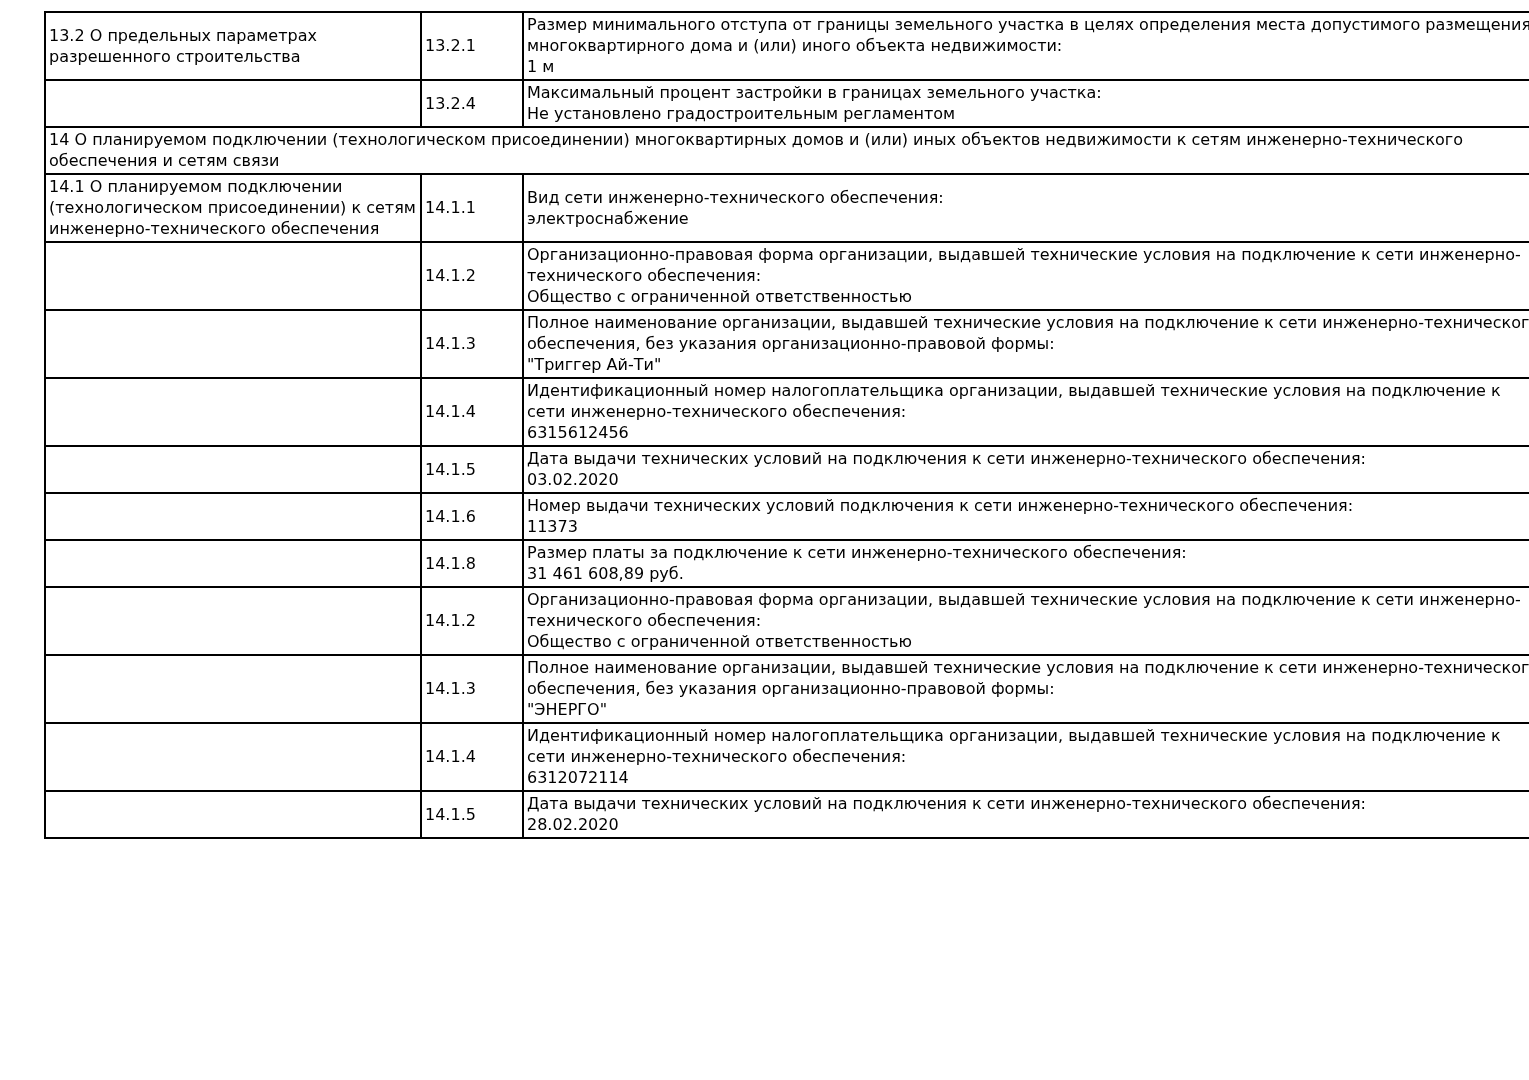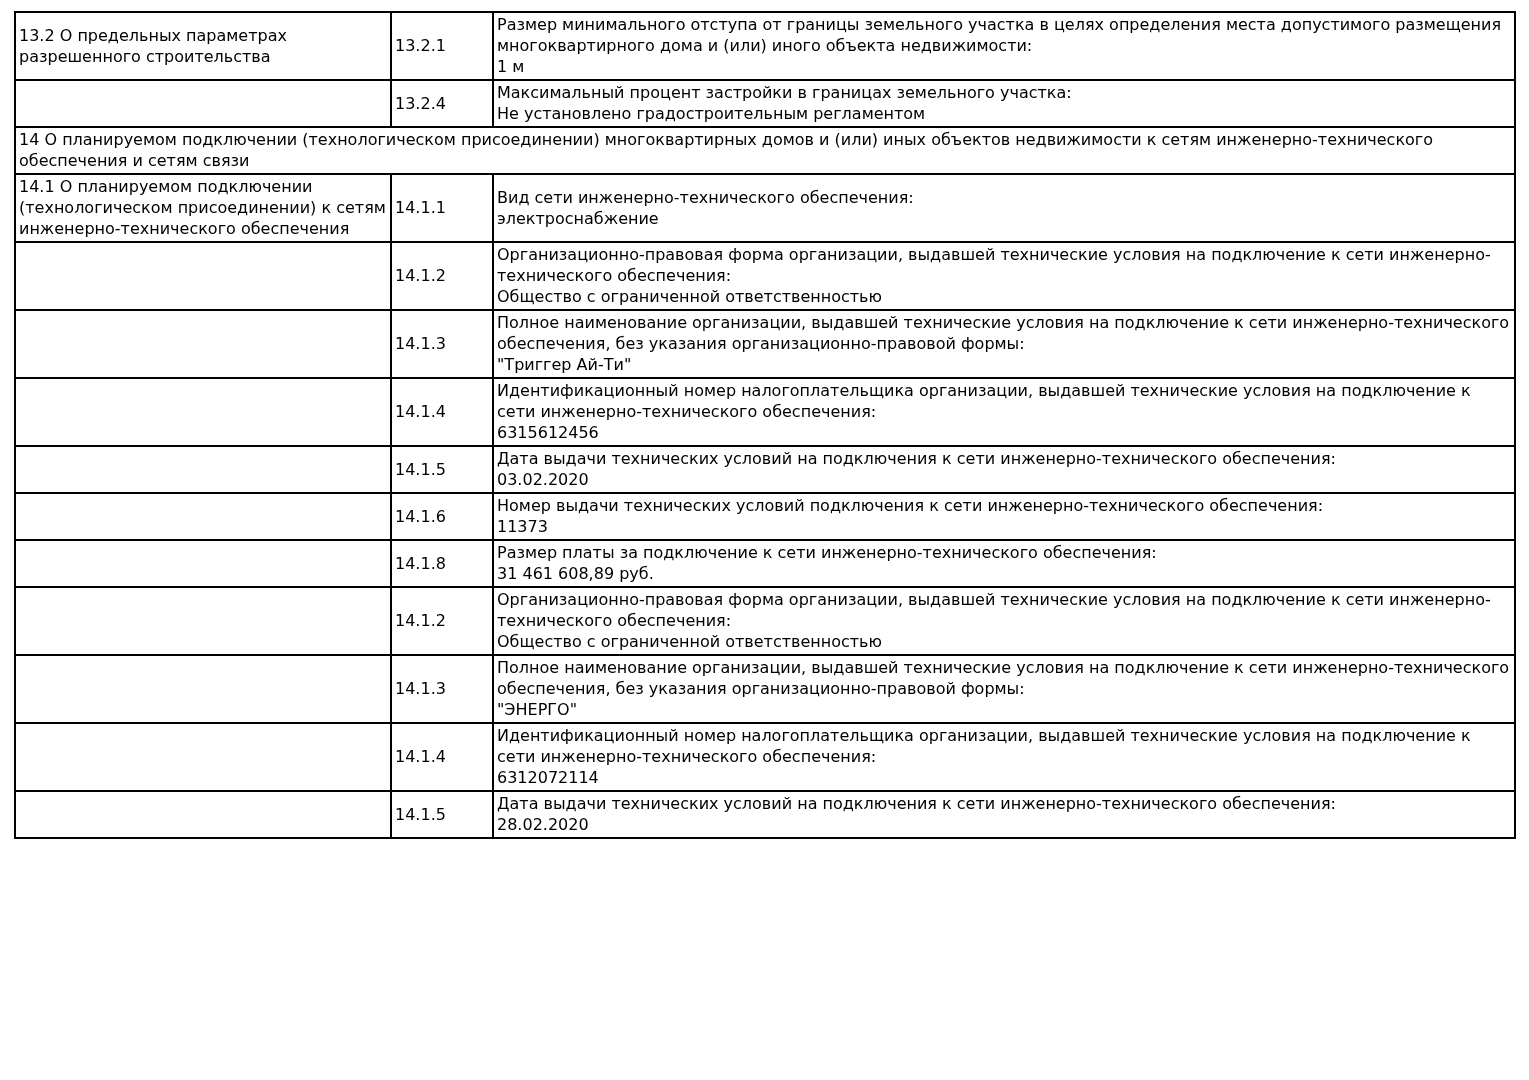--- a/index.html
+++ b/index.html
@@ -10,20 +10,21 @@
     font-family: "DejaVu Sans", "Liberation Sans", sans-serif;
   }
   body {
     width: 1529px;
     height: 1080px;
     overflow: hidden;
   }
   .page {
     padding: 11px 12px 0 14px;
     box-sizing: border-box;
+    margin-left: 30px;
   }
   table.decl {
     border-collapse: collapse;
     table-layout: fixed;
     width: 1500px;
   }
   table.decl td {
     border: 2px solid #000000;
     vertical-align: middle;
     font-size: 16px;

